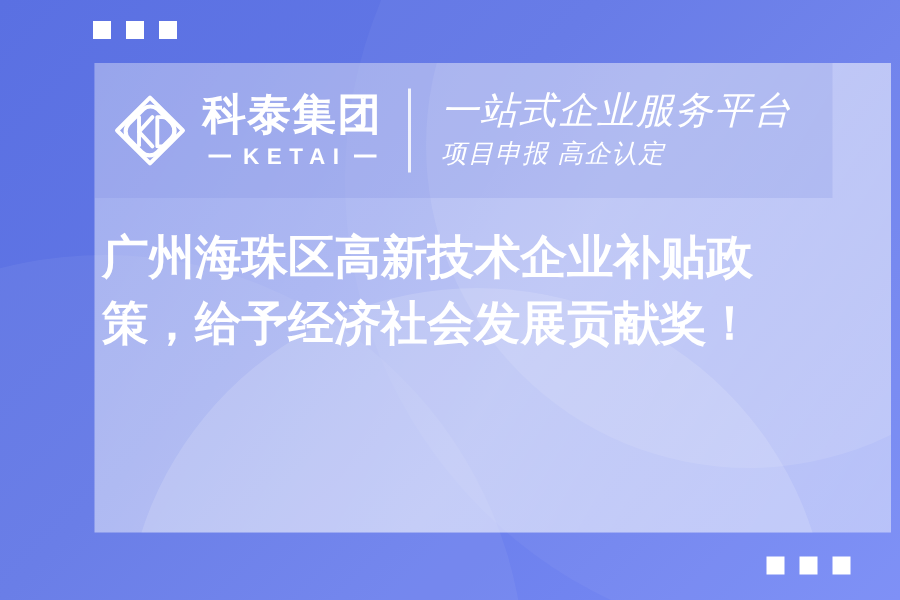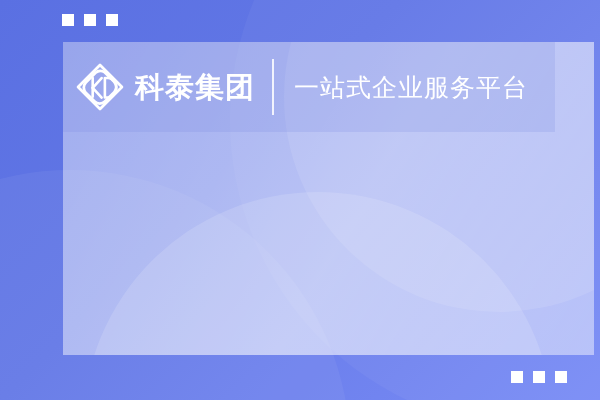--- a/index.html
+++ b/index.html
@@ -159,20 +159,21 @@
     background: rgba(255, 255, 255, 0.85);
     margin: 0 20px 0 17px;
     flex: 0 0 2px;
   }
 
   
   .tagline {
     display: flex;
     flex-direction: column;
     justify-content: space-between;
+    font-style: italic;
   }
   .tagline-main {
     font-size: 25px;
     color: #ffffff;
     letter-spacing: 1px;
     line-height: 1.12;
     white-space: nowrap;
   }
   .tagline-sub {
     font-size: 17px;
@@ -228,31 +229,38 @@
           <g fill="none" stroke="#ffffff" stroke-width="3.2" stroke-linecap="round" stroke-linejoin="round">
             <line x1="23" y1="21" x2="23" y2="44"></line>
             <line x1="23" y1="33" x2="34" y2="21"></line>
             <line x1="23" y1="33" x2="34" y2="45"></line>
             <path d="M38 21 L38 45 L42 45 A10 12 0 0 0 42 21 Z"></path>
           </g>
         </svg>
 
         <div class="brand-words">
           <div class="brand-cn">科泰集团</div>
+          <div class="brand-en-row">
+            <span class="brand-rule"></span>
+            <span class="brand-en">KETAI</span>
+            <span class="brand-rule"></span>
+          </div>
         </div>
       </div>
 
       <div class="divider"></div>
 
       <div class="tagline">
         <div class="tagline-main">一站式企业服务平台</div>
+        <div class="tagline-sub">项目申报 高企认定</div>
       </div>
 
     </div>
 
+    <div class="headline">广州海珠区高新技术企业补贴政策，给予经济社会发展贡献奖！</div>
 
   </div>
 
   <div class="dots dots-bottom">
     <span class="sq"></span>
     <span class="sq"></span>
     <span class="sq"></span>
   </div>
 
 </div>

